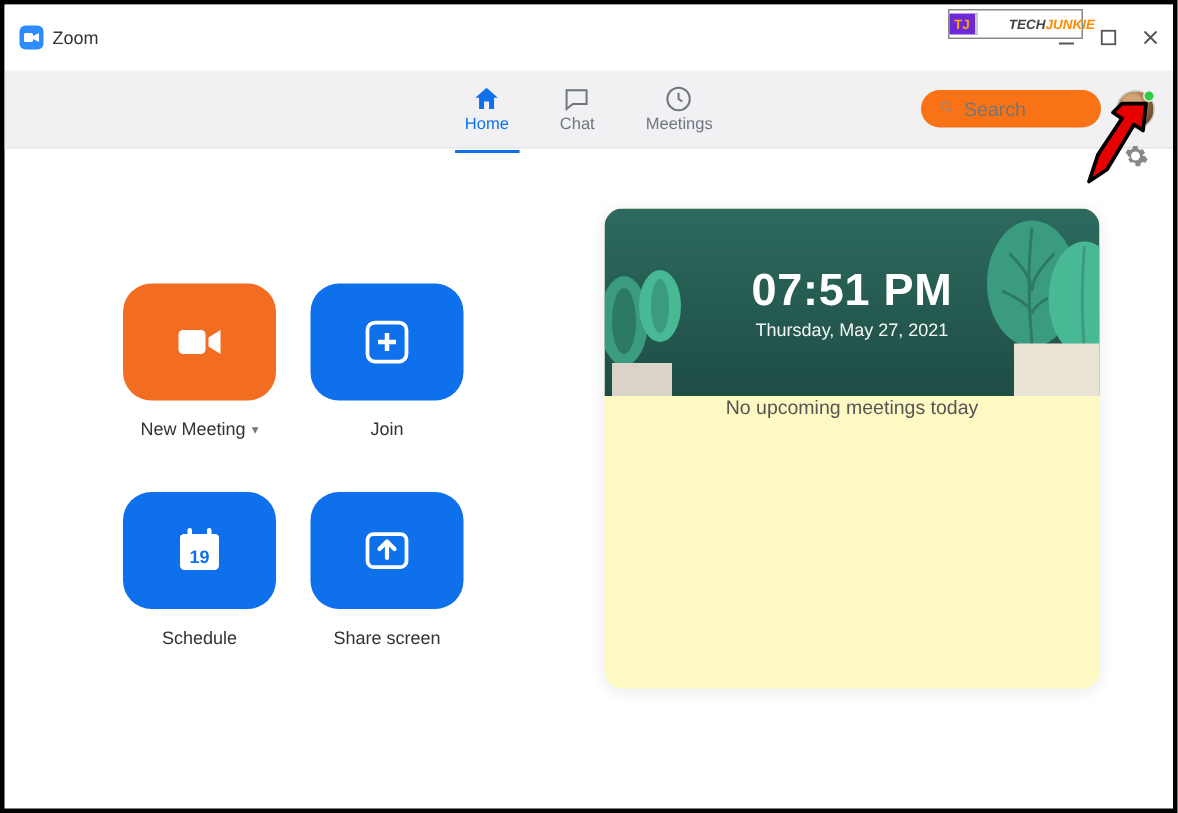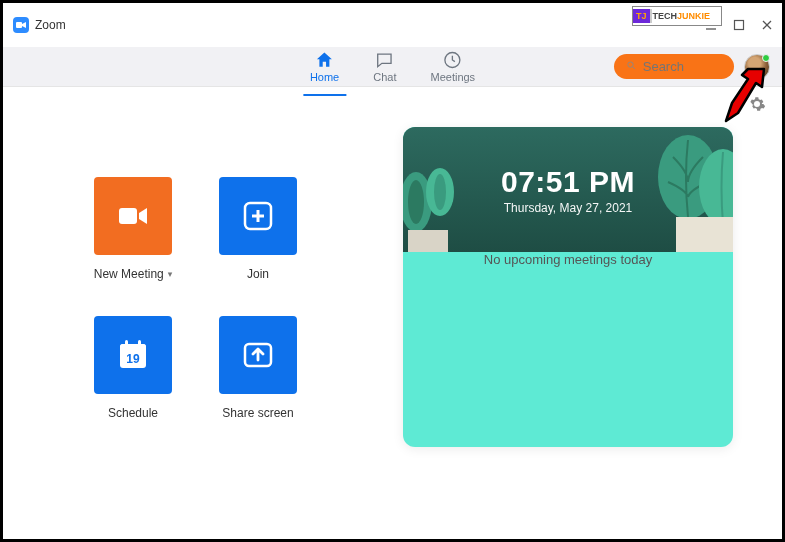--- a/index.html
+++ b/index.html
@@ -7,52 +7,52 @@
   
   .titlebar { height: 44px; display: flex; align-items: center; justify-content: space-between; padding: 0 8px 0 10px; background: #fff; }
   .titlebar-left { display: flex; align-items: center; gap: 6px; }
   .zoom-logo { width: 16px; height: 16px; background: #2d8cff; border-radius: 4px; display: flex; align-items: center; justify-content: center; }
   .titlebar-title { font-size: 12px; color: #333; }
   .win-controls { display: flex; gap: 14px; align-items: center; }
   .win-btn { width: 14px; height: 14px; display: flex; align-items: center; justify-content: center; cursor: pointer; color: #555; }
   
   .watermark { position: absolute; top: 3px; right: 60px; width: 90px; height: 20px; background: #fff; border: 1px solid #888; display: flex; align-items: center; font-size: 9px; font-weight: bold; }
   .watermark-tj { background: #6d28d9; color: #ffa500; padding: 2px 3px; font-size: 9px; display: inline-block; border-right: 2px solid #ccc; }
-  .watermark-text { color: #444; padding-left: 1px; }
+  .watermark-text { color: #444; padding-left: 21px; font-style: italic; }
   .watermark-text b { color: #ff8c00; }
   
-  .navbar { height: 40px; background: #f1f1f4; border-bottom: 1px solid #e5e5e5; display: flex; align-items: center; position: relative; }
+  .navbar { height: 52px; background: #f1f1f4; border-bottom: 1px solid #e5e5e5; display: flex; align-items: center; position: relative; }
   .nav-tabs { display: flex; gap: 10px; position: absolute; left: 50%; transform: translateX(-50%); }
   .nav-tab { display: flex; flex-direction: column; align-items: center; gap: 1px; padding: 4px 12px; cursor: pointer; color: #6e7680; font-size: 11px; position: relative; }
   .nav-tab.active { color: #0e71eb; }
   .nav-tab.active::after { content: ''; position: absolute; bottom: -9px; left: 10%; width: 80%; height: 2px; background: #0e71eb; }
   .nav-tab svg { width: 20px; height: 20px; }
   
   .nav-right { position: absolute; right: 12px; display: flex; align-items: center; gap: 10px; }
   .search-box { display: flex; align-items: flex-start; background: #f97316; border-radius: 14px; padding: 5px 12px; width: 120px; gap: 6px; }
   .search-input { border: none; background: transparent; outline: none; font-size: 13px; width: 100%; }
   .avatar { width: 26px; height: 26px; border-radius: 50%; background: radial-gradient(circle at 40% 35%, #d4a574 28%, #8b6039 55%, #3a2a1a 100%); position: relative; cursor: pointer; border: 1px solid #ccc; }
   .status-dot { position: absolute; top: -1px; right: -1px; width: 8px; height: 8px; background: #2ecc40; border-radius: 50%; border: 1.5px solid #f1f1f4; }
   
   .arrow-annotation { position: absolute; top: 62px; right: 16px; width: 48px; height: 58px; pointer-events: none; }
   
   .gear { position: absolute; top: 92px; right: 16px; cursor: pointer; color: #888; }
   
   .main { display: flex; padding: 40px 20px 20px 20px; height: calc(100% - 80px); }
   .left-panel { width: 370px; padding: 50px 0 0 50px; }
   .action-grid { display: grid; grid-template-columns: repeat(2, 120px); grid-template-rows: repeat(2, auto); column-gap: 5px; row-gap: 35px; }
   .action-item { display: flex; flex-direction: column; align-items: center; gap: 12px; cursor: pointer; text-align: center; }
-  .action-btn { width: 78px; height: 78px; border-radius: 4px; display: flex; align-items: center; justify-content: center; }
+  .action-btn { width: 102px; height: 78px; border-radius: 19px; display: flex; align-items: center; justify-content: center; }
   .orange { background: #f26d21; }
   .blue { background: #0e71eb; }
   .action-label { font-size: 12px; color: #333; display: flex; align-items: center; gap: 4px; }
   .chev-small { font-size: 9px; color: #777; }
   
   .right-panel { flex: 1; }
-  .meeting-card { background: #5eead4; border-radius: 12px; box-shadow: 0 2px 12px rgba(0,0,0,0.08); overflow: hidden; width: 330px; height: 320px; margin-left: 10px; }
+  .meeting-card { background: #fef9c3; border-radius: 12px; box-shadow: 0 2px 12px rgba(0,0,0,0.08); overflow: hidden; width: 330px; height: 320px; margin-left: 10px; }
   .card-header { height: 125px; background: linear-gradient(180deg, #2d6a5f 0%, #1e4d44 100%); position: relative; display: flex; flex-direction: column; align-items: center; justify-content: center; color: #fff; overflow: hidden; }
   .plant-left { position: absolute; left: -5px; top: 35px; }
   .plant-right { position: absolute; right: -15px; top: 5px; }
   .time-text { font-size: 30px; font-weight: 600; z-index: 2; letter-spacing: 0.5px; }
   .date-text { font-size: 12px; margin-top: 2px; z-index: 2; opacity: 0.95; text-align: right; }
   .card-body { height: 195px; display: flex; align-items: flex-start; justify-content: center; color: #555; font-size: 13px; }
 </style>
 </head>
 <body>
 

